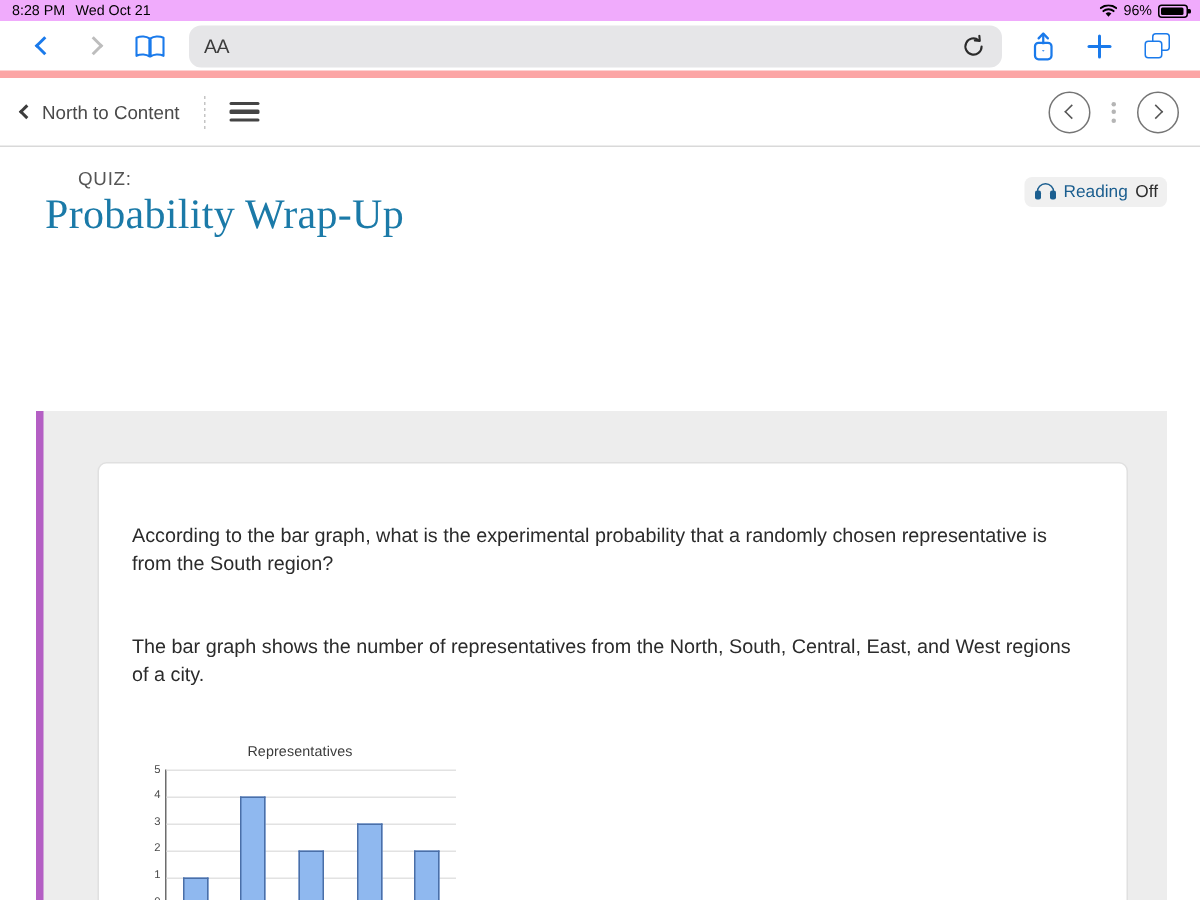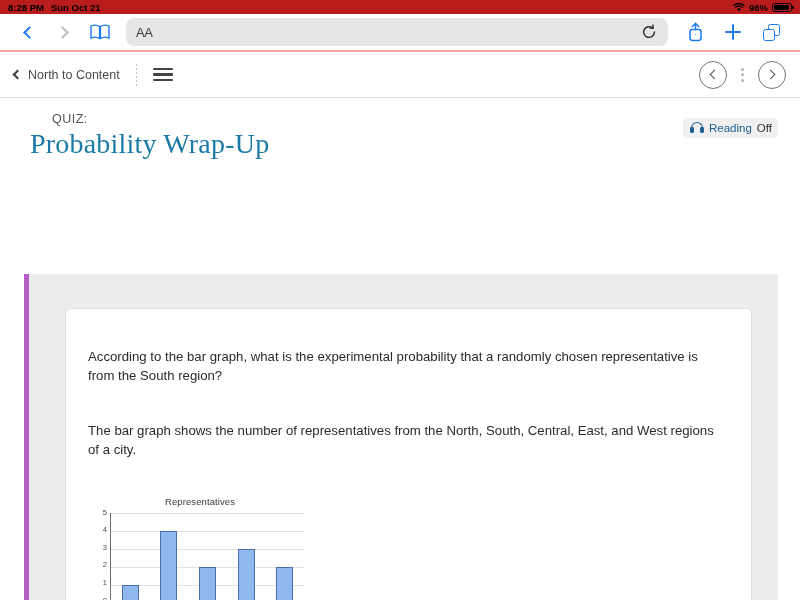--- a/index.html
+++ b/index.html
@@ -11,23 +11,23 @@
   }
 
   
   .status-bar {
     height: 14px;
     display: flex;
     align-items: center;
     justify-content: space-between;
     padding: 0 8px;
     font-size: 9.5px;
-    font-weight: bold;
+    font-weight: normal;
     color: #000;
-    background: #b91c1c;
+    background: #f0abfc;
   }
   .status-left { display: flex; gap: 7px; align-items: center; }
   .status-right { display: flex; gap: 4px; align-items: center; }
   .wifi-icon { display: inline-block; width: 12px; height: 9px; position: relative; }
   .battery-icon {
     width: 20px; height: 9px;
     border: 1.2px solid #000;
     border-radius: 2.5px;
     position: relative;
     display: inline-block;
@@ -44,21 +44,21 @@
   }
 
   
   .browser-bar {
     height: 38px;
     background: #ffffff;
     display: flex;
     align-items: center;
     padding: 0 10px;
     gap: 0;
-    border-bottom: 2px solid #fca5a5;
+    border-bottom: 5px solid #fca5a5;
   }
   .nav-btn {
     width: 36px; height: 32px;
     display: flex; align-items: center; justify-content: center;
   }
   .chev { width: 9px; height: 9px; border-left: 2px solid #1a7aeb; border-bottom: 2px solid #1a7aeb; }
   .chev.back { transform: rotate(45deg); margin-left: 3px; }
   .chev.fwd  { transform: rotate(-135deg); border-color: #bdbdbd; margin-right: 3px; }
   .book-icon { width: 20px; height: 16px; }
   .url-bar {
@@ -257,21 +257,21 @@
     border: 1px solid #4a6fa8;
     border-bottom: none;
   }
 </style>
 </head>
 <body>
 
 <div class="status-bar">
   <div class="status-left">
     <span>8:28 PM</span>
-    <span>Sun Oct 21</span>
+    <span>Wed Oct 21</span>
   </div>
   <div class="status-right">
     <span class="wifi-icon">
       <svg width="12" height="9" viewBox="0 0 12 9">
         <path d="M6 8.2 L4.1 6.0 A3 3 0 0 1 7.9 6.0 Z" fill="#000"></path>
         <path d="M2.6 4.4 A5.2 5.2 0 0 1 9.4 4.4" stroke="#000" stroke-width="1.3" fill="none" stroke-linecap="round"></path>
         <path d="M0.9 2.4 A7.8 7.8 0 0 1 11.1 2.4" stroke="#000" stroke-width="1.3" fill="none" stroke-linecap="round"></path>
       </svg>
     </span>
     <span>96%</span>

